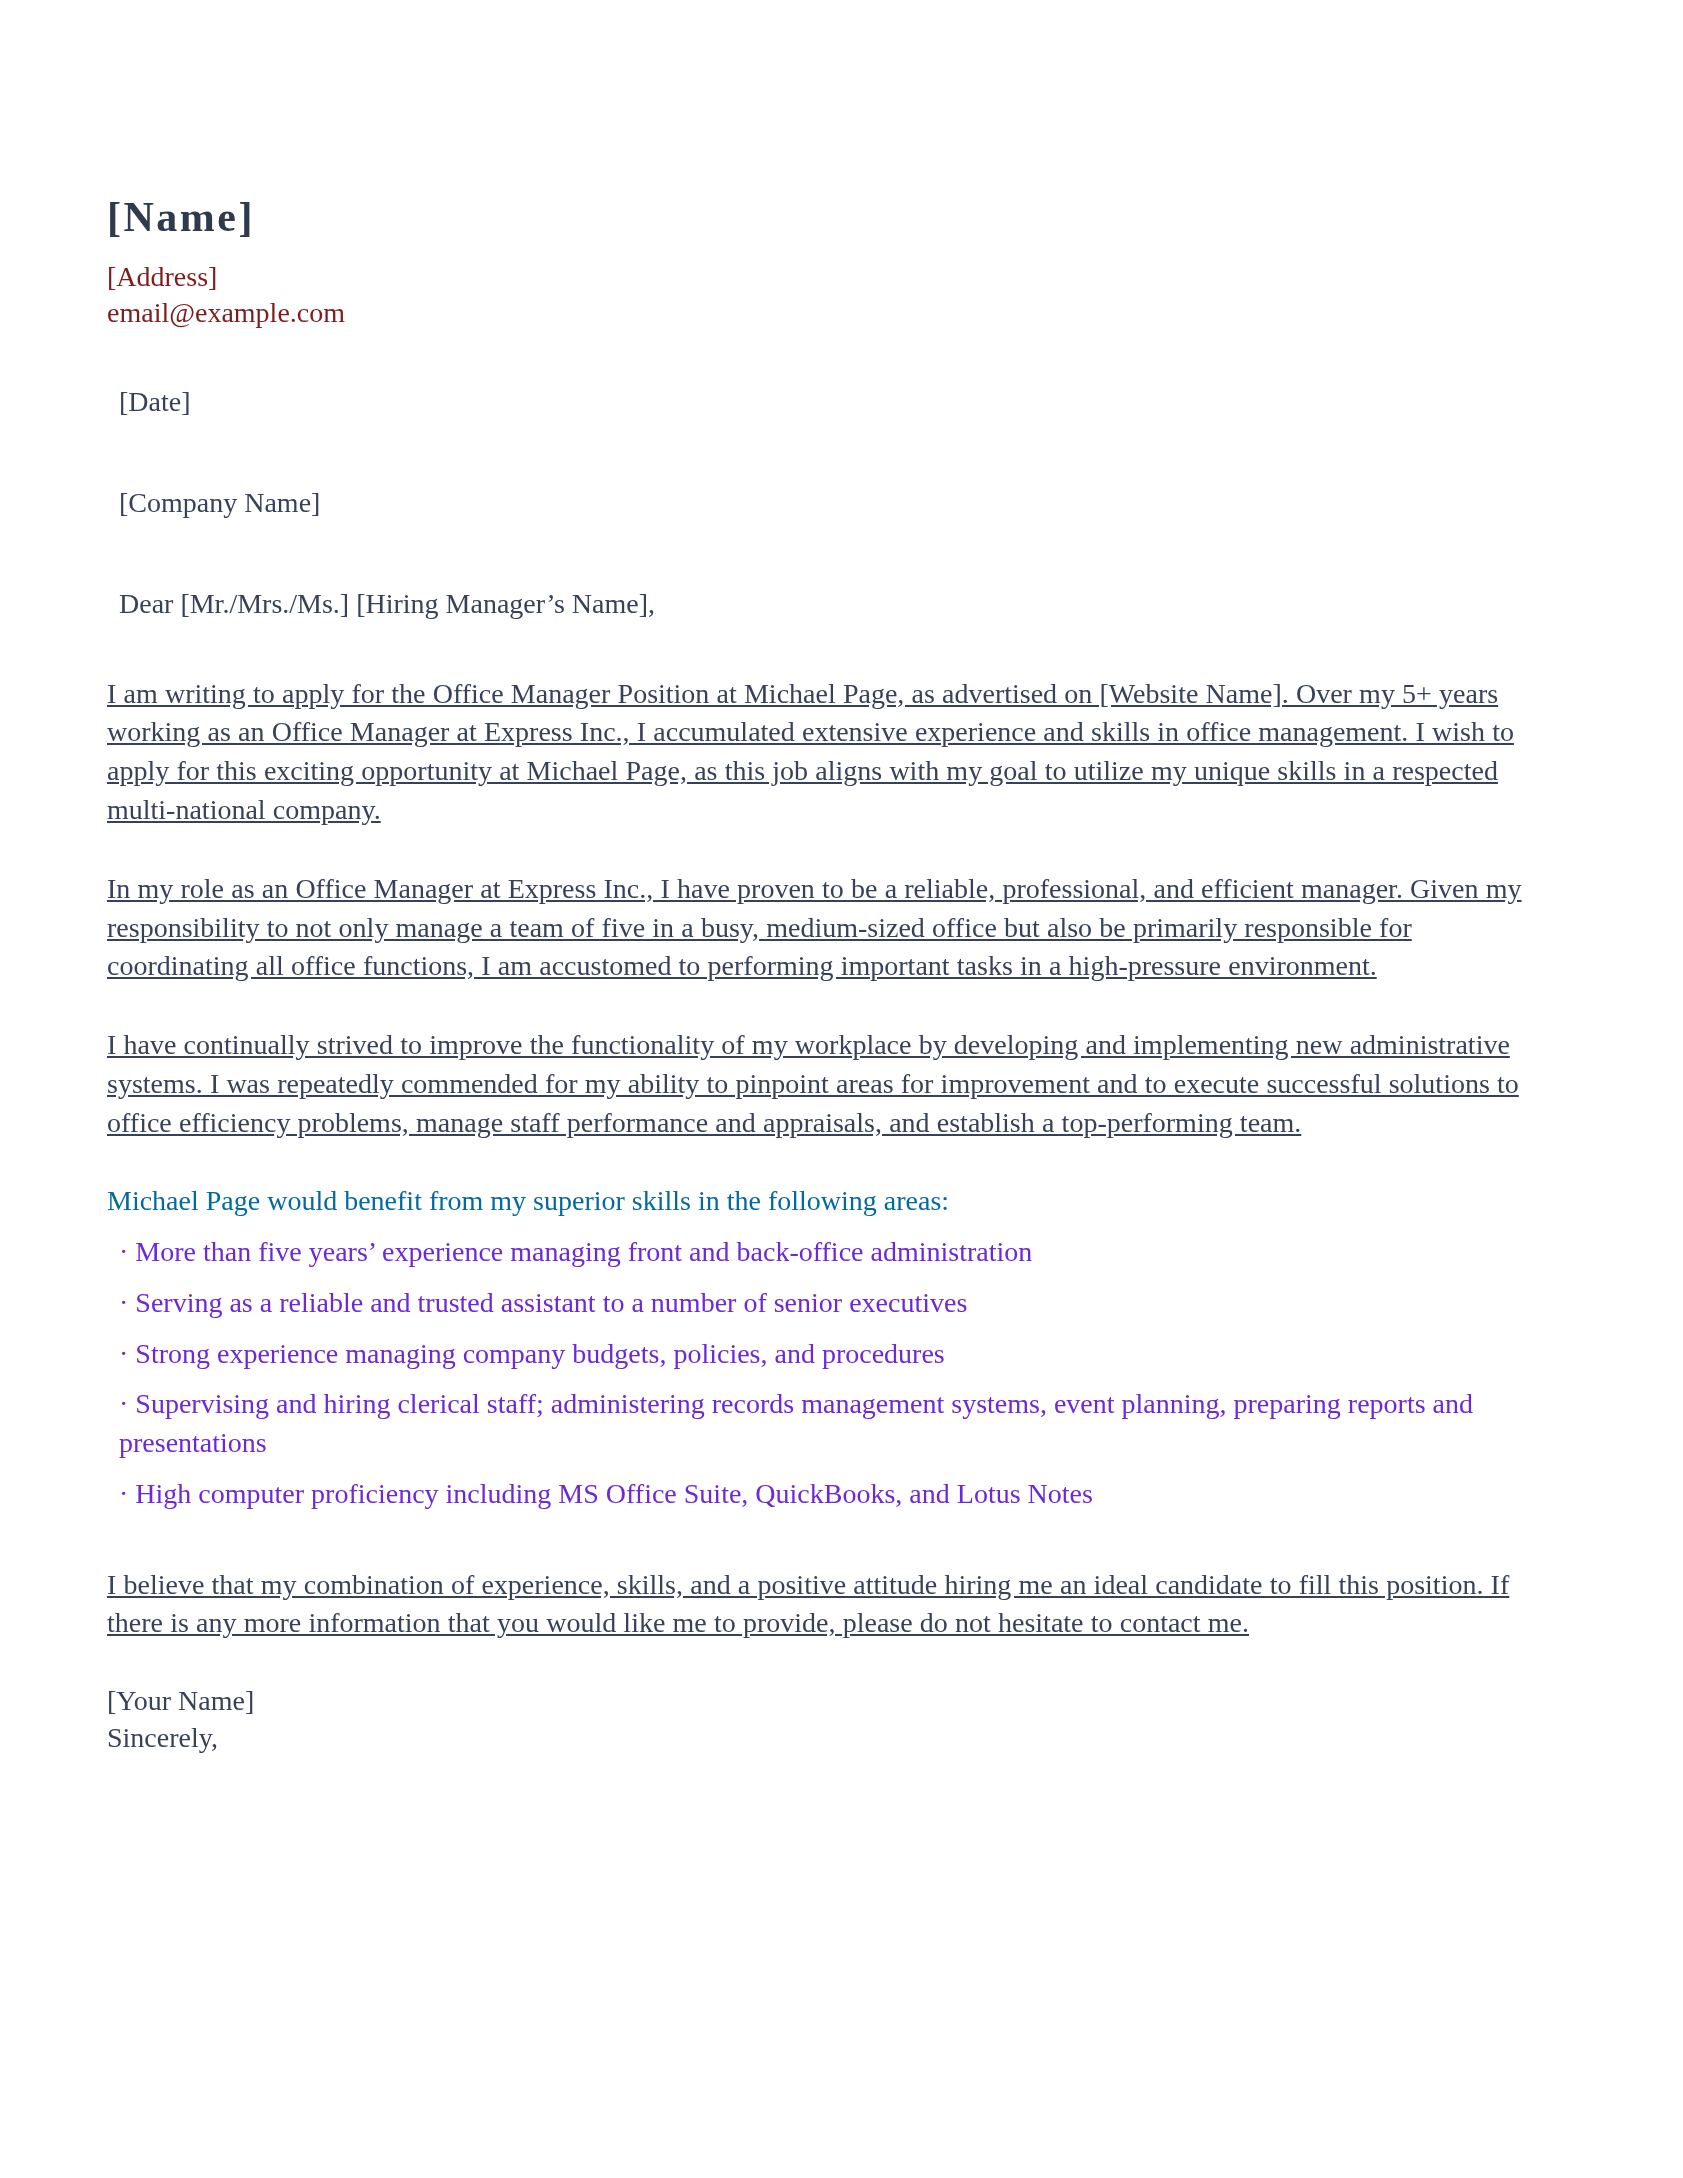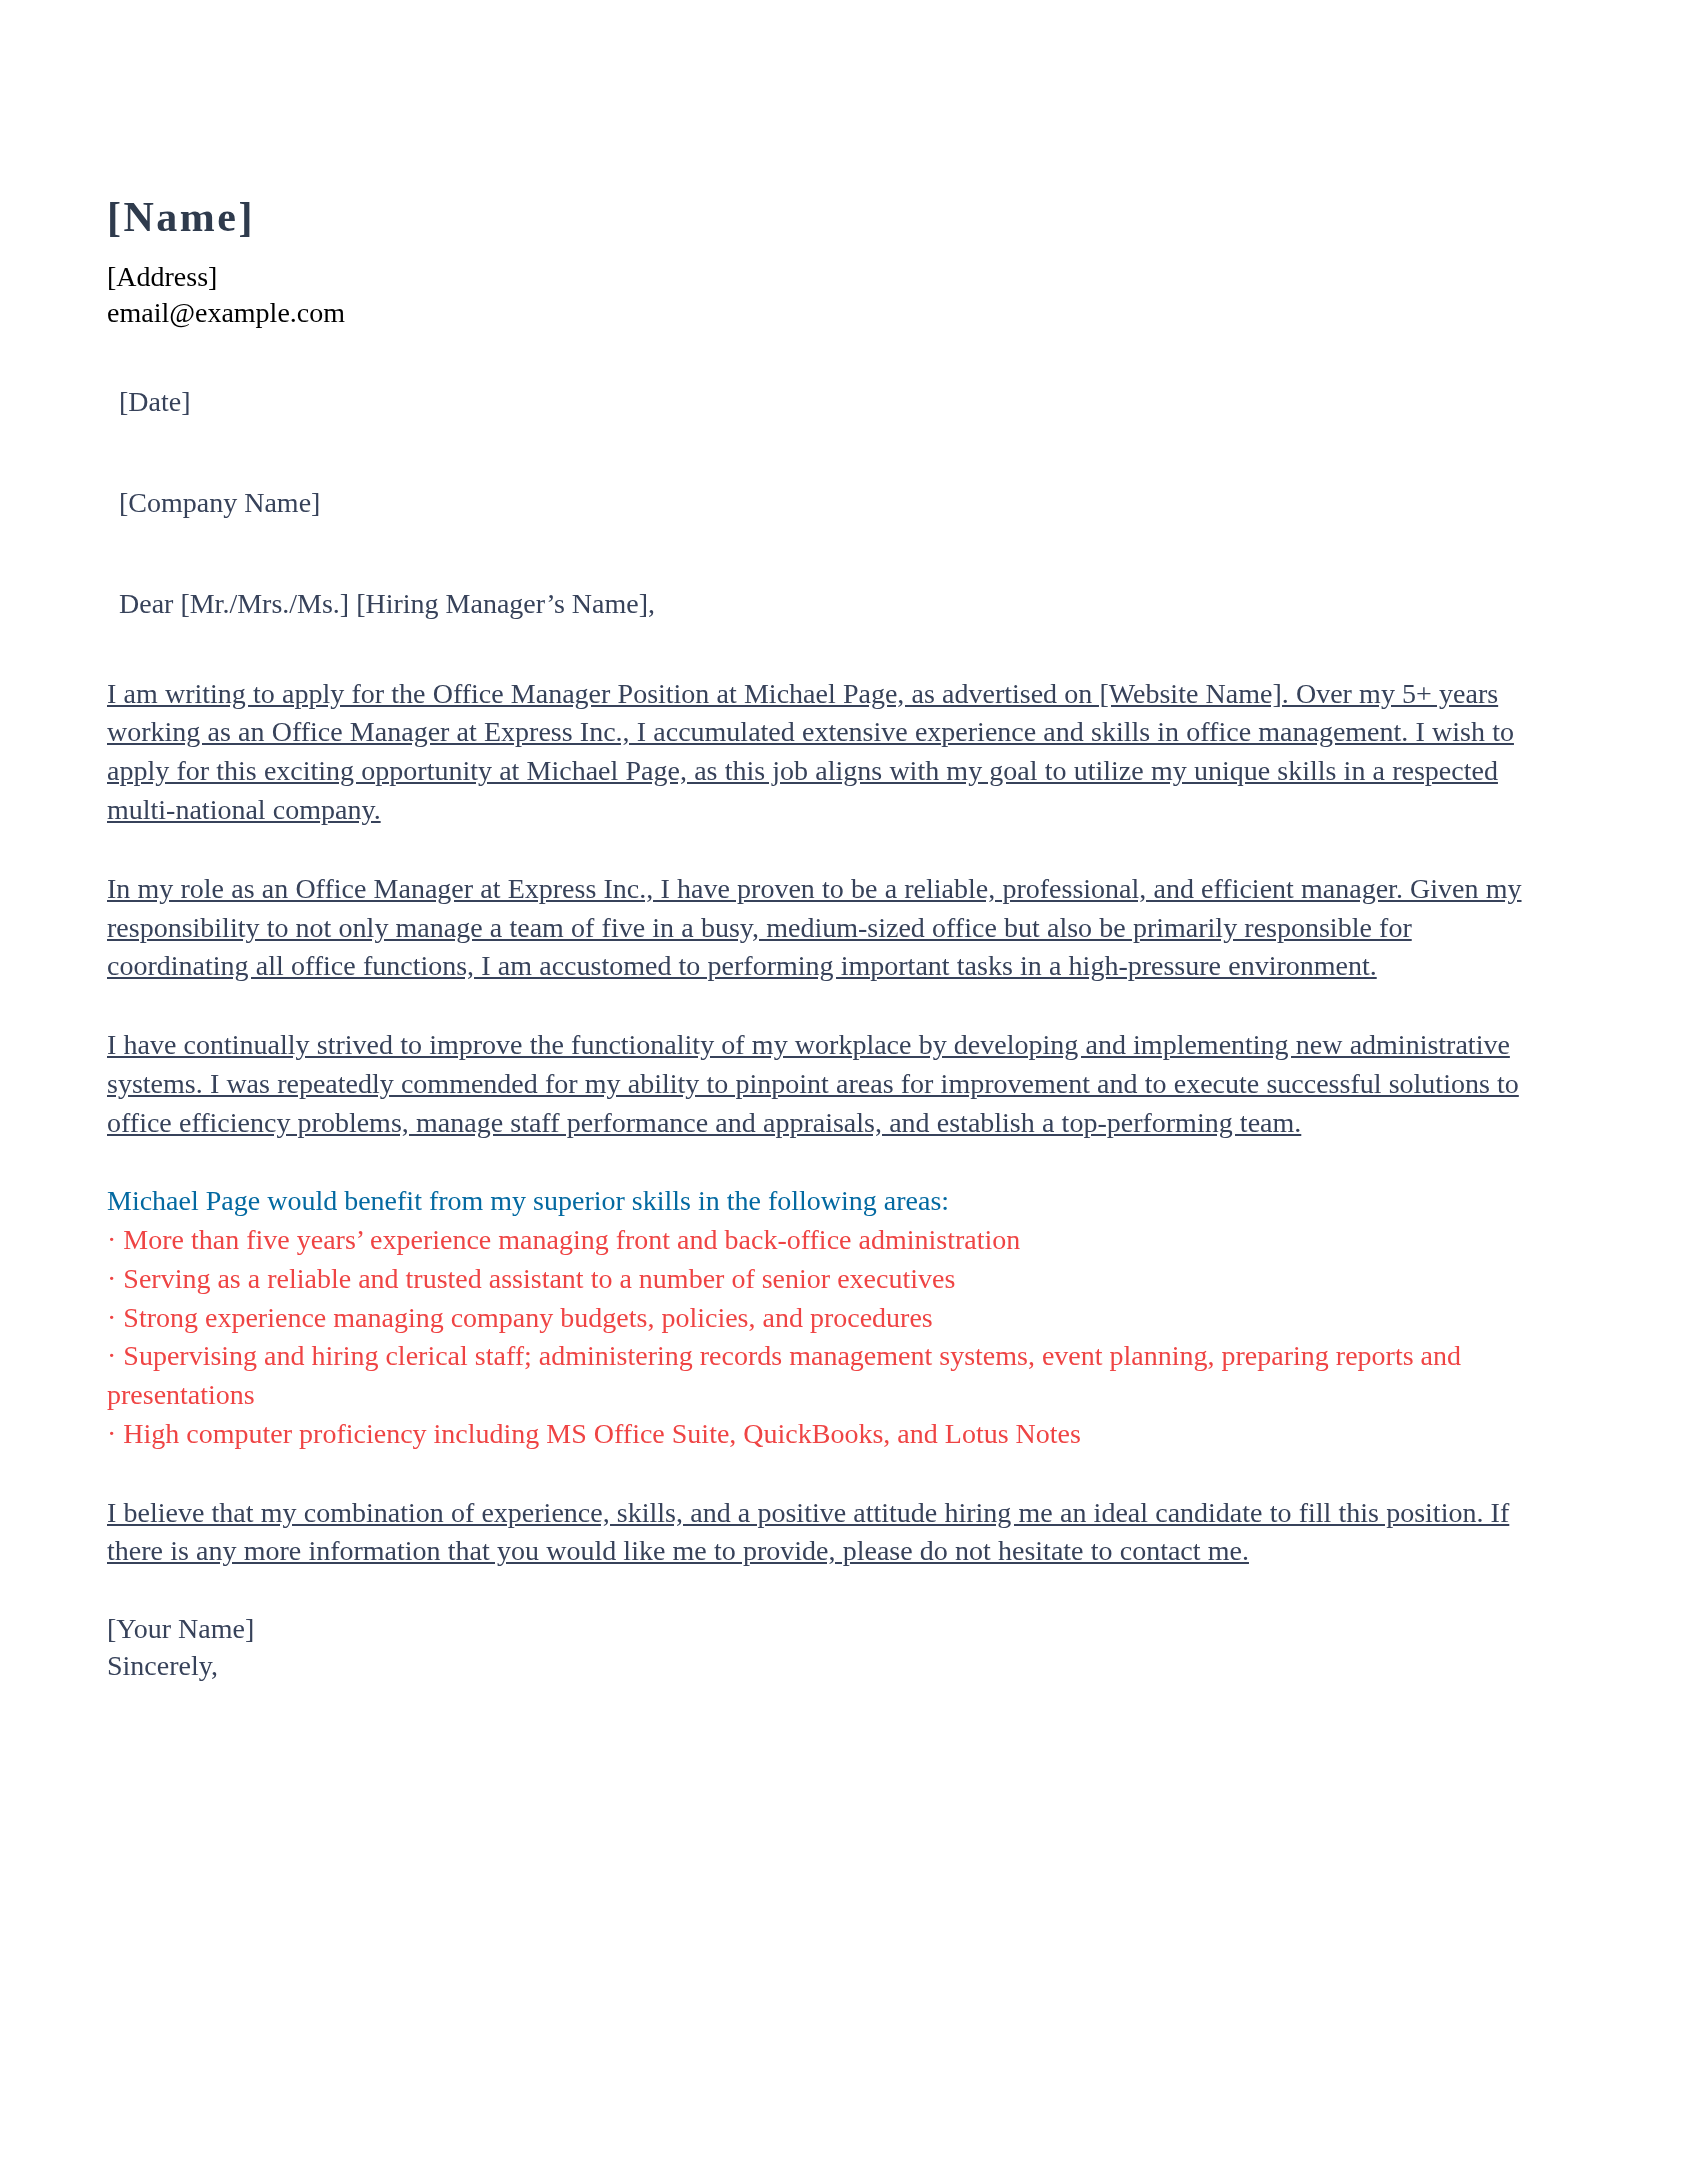--- a/index.html
+++ b/index.html
@@ -32,21 +32,21 @@
     font-weight: bold;
     letter-spacing: 2.5px;
     color: #2f3b4d;
     line-height: 1.12;
     margin: 0 0 18px 0;
   }
 
   .sender-line {
     font-size: 28px;
     line-height: 1.3;
-    color: #000000;
+    color: #7f1d1d;
     margin: 0;
   }
 
   
   .block {
     font-size: 28px;
     line-height: 1.32;
     color: #37425a;
     margin: 12px;
   }
@@ -71,22 +71,22 @@
 
   ul.bullets {
     list-style: none;
     margin: 0;
     padding: 0;
   }
 
   ul.bullets li {
     font-size: 28px;
     line-height: 1.385;
-    color: #ef4444;
-    margin: 0;
+    color: #6d28d9;
+    margin: 12px;
     padding: 0;
     text-indent: 0;
   }
 
   .bullet-mark {
     display: inline;
   }
 
   .closing-line {
     font-size: 28px;

